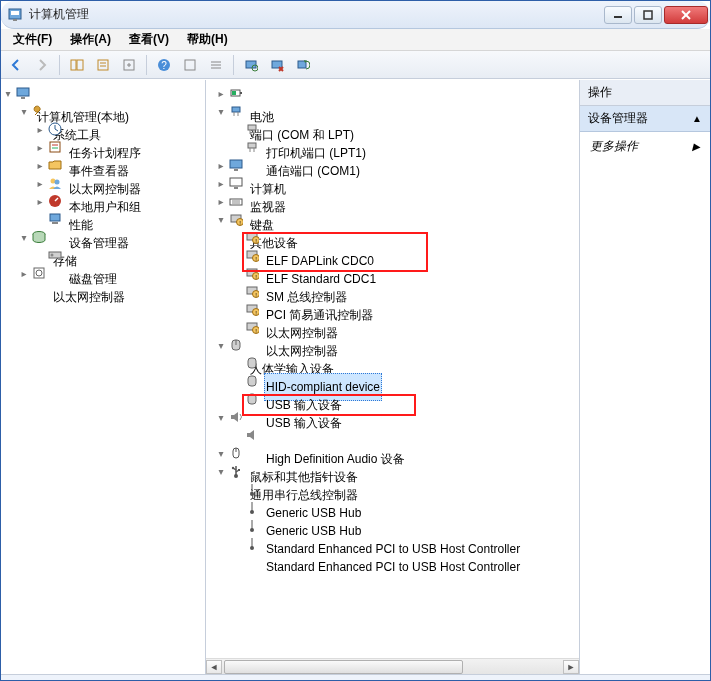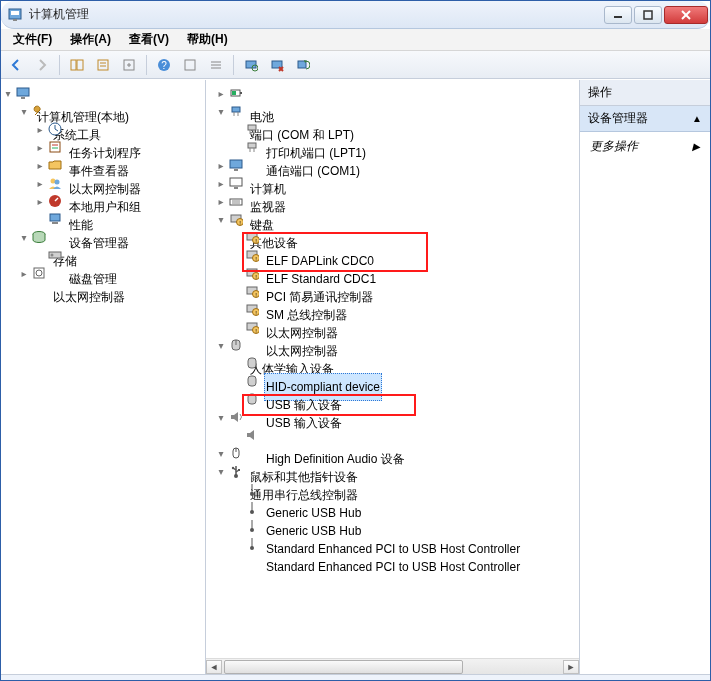--- a/index.html
+++ b/index.html
@@ -602,34 +602,34 @@
             <li>
                 <div class="node">
               <span class="expander empty"></span>
               <span class="ticon">
                     <svg width="14" height="14">
                       <rect x="2" y="3" width="10" height="7" fill="#d0d0d0" stroke="#666"></rect>
                       <circle cx="11" cy="10" r="3.5" fill="#f4c560" stroke="#a06e12"></circle>
                       <text x="11" y="13" font-size="6" text-anchor="middle" fill="#000">!</text>
                     </svg>
                   </span>
-              <span class="label">PCI 简易通讯控制器</span>
+              <span class="label">SM 总线控制器</span>
             </div>
               </li>
             <li>
                 <div class="node">
               <span class="expander empty"></span>
               <span class="ticon">
                     <svg width="14" height="14">
                       <rect x="2" y="3" width="10" height="7" fill="#d0d0d0" stroke="#666"></rect>
                       <circle cx="11" cy="10" r="3.5" fill="#f4c560" stroke="#a06e12"></circle>
                       <text x="11" y="13" font-size="6" text-anchor="middle" fill="#000">!</text>
                     </svg>
                   </span>
-              <span class="label">SM 总线控制器</span>
+              <span class="label">PCI 简易通讯控制器</span>
             </div>
               </li>
             <li>
                 <div class="node">
               <span class="expander empty"></span>
               <span class="ticon">
                     <svg width="14" height="14">
                       <rect x="2" y="3" width="10" height="7" fill="#d0d0d0" stroke="#666"></rect>
                       <circle cx="11" cy="10" r="3.5" fill="#f4c560" stroke="#a06e12"></circle>
                       <text x="11" y="13" font-size="6" text-anchor="middle" fill="#000">!</text>

